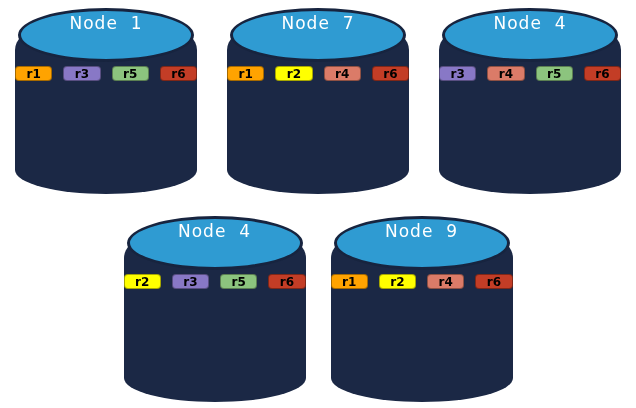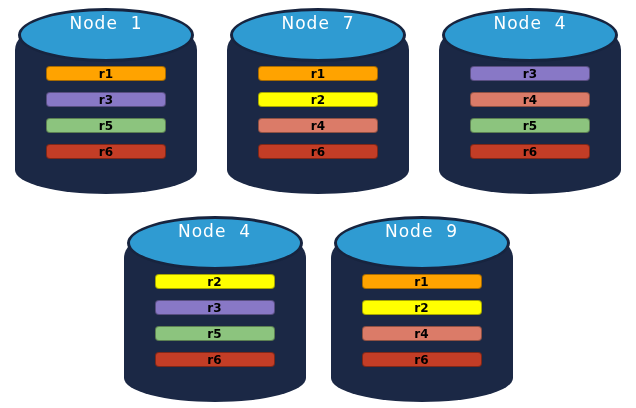--- a/index.html
+++ b/index.html
@@ -50,21 +50,21 @@
     font-size: 17px;
     white-space: pre;
     letter-spacing: 1px;
     padding-top: 2px;
   }
   .bars {
     position: absolute;
     left: 0; right: 0;
     top: 58px;
     display: flex;
-    flex-direction: column;
+    flex-direction: row;
     align-items: center;
     gap: 11px;
   }
   .bar {
     width: 120px;
     height: 15px;
     box-sizing: border-box;
     border: 1px solid rgba(0,0,0,0.35);
     border-radius: 4px;
     display: flex;

